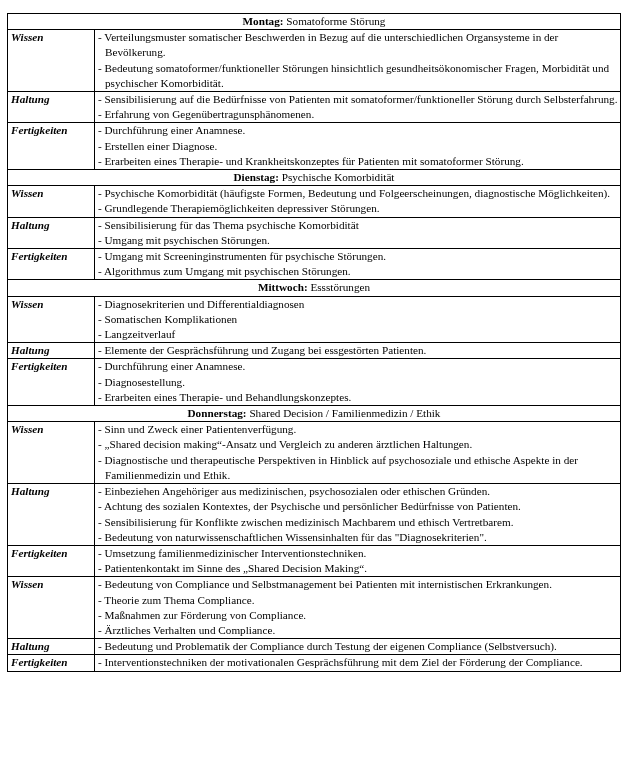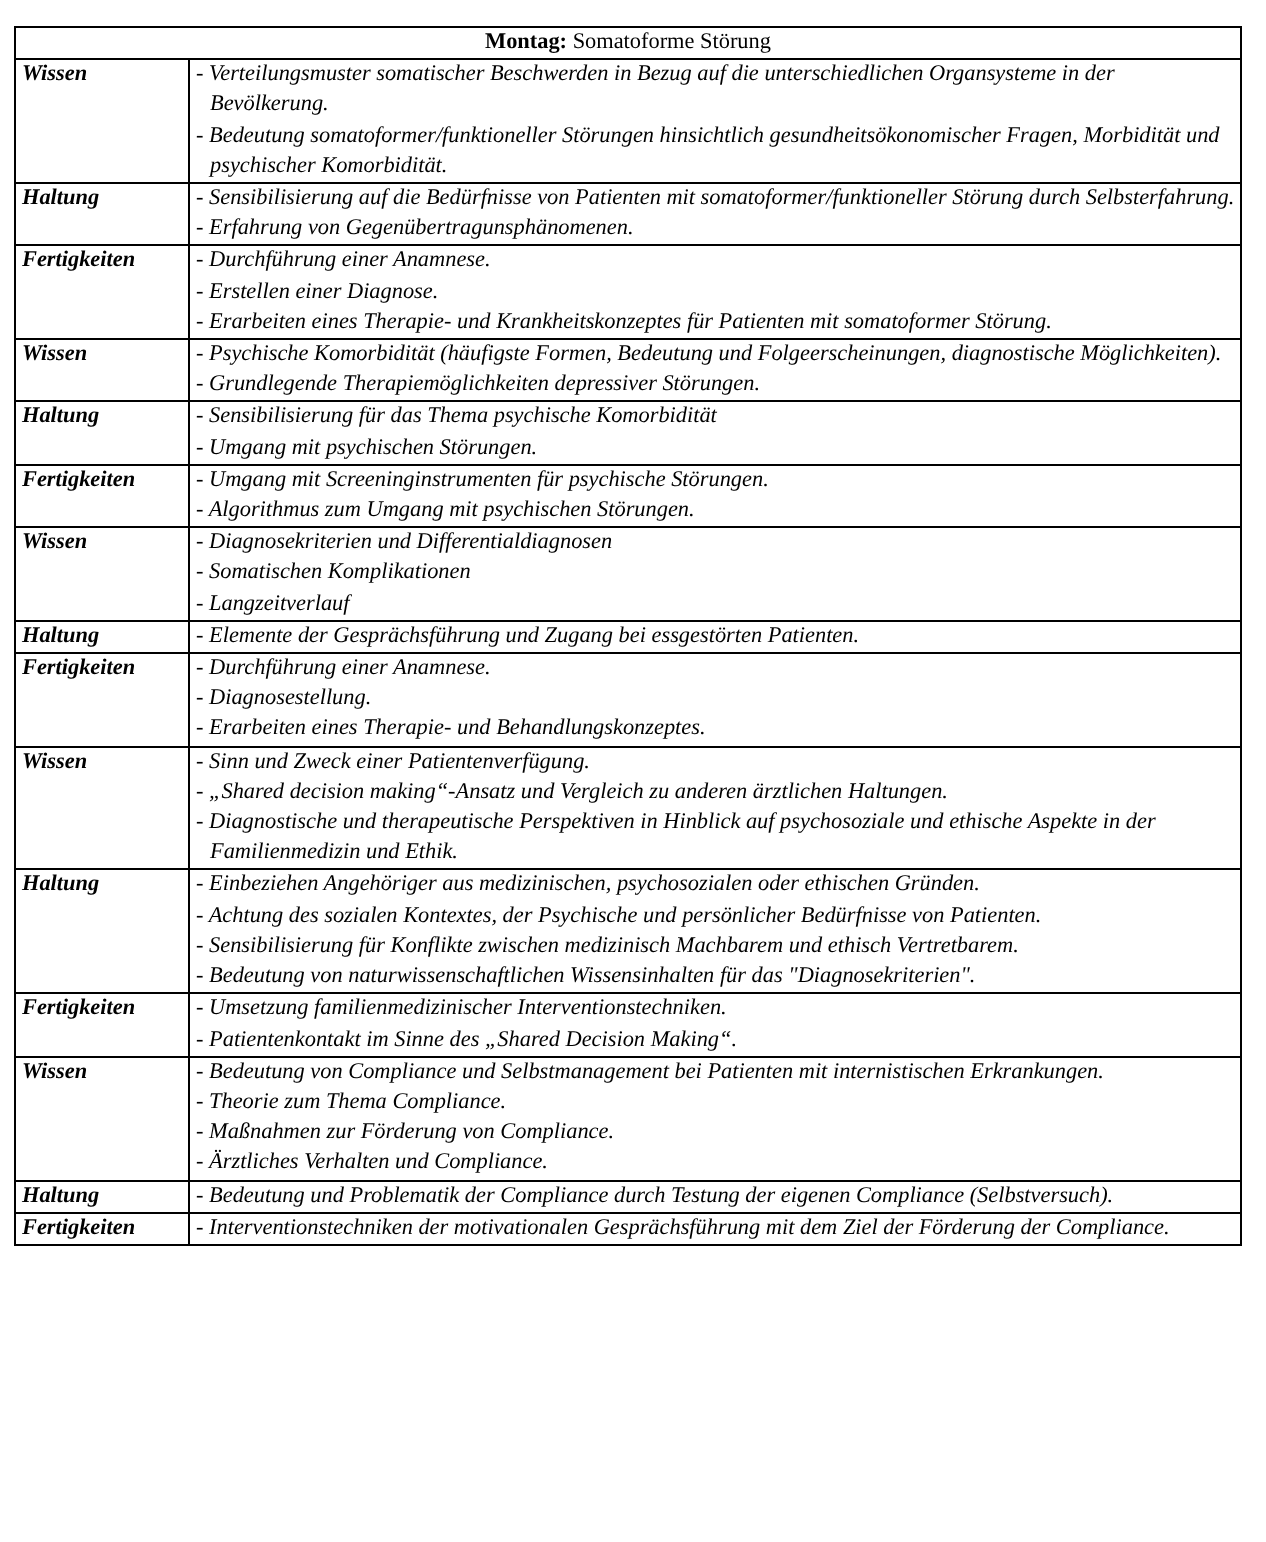--- a/index.html
+++ b/index.html
@@ -7,21 +7,21 @@
   .schedule {
     position: absolute; left: 7px; top: 13px; width: 614px;
     border-collapse: collapse;
     font-family: "Liberation Serif", "DejaVu Serif", serif;
     font-size: 11.2px; line-height: 15.2px; color: #000;
   }
   .schedule td { border: 1px solid #000; vertical-align: top; padding: 0 2px 0 3px; }
   .day-row td { text-align: center; padding: 0; height: 15px; }
   .day-name { font-weight: bold; }
   .label-cell { width: 81px; font-weight: bold; padding-left: 5px; font-style: italic; }
-  .items-cell { padding-left: 4px; font-style: italic; }
+  .items-cell { padding-left: 4px; }
   .item { display: block; padding-left: 7px; text-indent: -7px; }
 </style>
 </head>
 <body>
 
 <table class="schedule">
   <tbody id="schedule-body">
       <tr class="day-row">
         <td colspan="2"><span class="day-name">Montag:</span> <span>Somatoforme Störung</span></td>
       </tr>
@@ -40,40 +40,46 @@
         </td>
       </tr>
       <tr>
         <td class="label-cell">Fertigkeiten</td>
         <td class="items-cell">
           <span class="item">- Durchführung einer Anamnese.</span>
           <span class="item">- Erstellen einer Diagnose.</span>
           <span class="item">- Erarbeiten eines Therapie- und Krankheitskonzeptes für Patienten mit somatoformer Störung.</span>
         </td>
       </tr>
+      <tr class="day-row">
+        <td colspan="2"><span class="day-name">Dienstag:</span> <span>Psychische Komorbidität</span></td>
+      </tr>
       <tr>
         <td class="label-cell">Wissen</td>
         <td class="items-cell">
           <span class="item">- Psychische Komorbidität (häufigste Formen, Bedeutung und Folgeerscheinungen, diagnostische Möglichkeiten).</span>
           <span class="item">- Grundlegende Therapiemöglichkeiten depressiver Störungen.</span>
         </td>
       </tr>
       <tr>
         <td class="label-cell">Haltung</td>
         <td class="items-cell">
           <span class="item">- Sensibilisierung für das Thema psychische Komorbidität</span>
           <span class="item">- Umgang mit psychischen Störungen.</span>
         </td>
       </tr>
       <tr>
         <td class="label-cell">Fertigkeiten</td>
         <td class="items-cell">
           <span class="item">- Umgang mit Screeninginstrumenten für psychische Störungen.</span>
           <span class="item">- Algorithmus zum Umgang mit psychischen Störungen.</span>
         </td>
+      </tr>
+      <tr class="day-row">
+        <td colspan="2"><span class="day-name">Mittwoch:</span> <span>Essstörungen</span></td>
       </tr>
       <tr>
         <td class="label-cell">Wissen</td>
         <td class="items-cell">
           <span class="item">- Diagnosekriterien und Differentialdiagnosen</span>
           <span class="item">- Somatischen Komplikationen</span>
           <span class="item">- Langzeitverlauf</span>
         </td>
       </tr>
       <tr>
@@ -82,20 +88,23 @@
           <span class="item">- Elemente der Gesprächsführung und Zugang bei essgestörten Patienten.</span>
         </td>
       </tr>
       <tr>
         <td class="label-cell">Fertigkeiten</td>
         <td class="items-cell">
           <span class="item">- Durchführung einer Anamnese.</span>
           <span class="item">- Diagnosestellung.</span>
           <span class="item">- Erarbeiten eines Therapie- und Behandlungskonzeptes.</span>
         </td>
+      </tr>
+      <tr class="day-row">
+        <td colspan="2"><span class="day-name">Donnerstag:</span> <span>Shared Decision / Familienmedizin / Ethik</span></td>
       </tr>
       <tr>
         <td class="label-cell">Wissen</td>
         <td class="items-cell">
           <span class="item">- Sinn und Zweck einer Patientenverfügung.</span>
           <span class="item">- „Shared decision making“-Ansatz und Vergleich zu anderen ärztlichen Haltungen.</span>
           <span class="item">- Diagnostische und therapeutische Perspektiven in Hinblick auf psychosoziale und ethische Aspekte in der Familienmedizin und Ethik.</span>
         </td>
       </tr>
       <tr>

